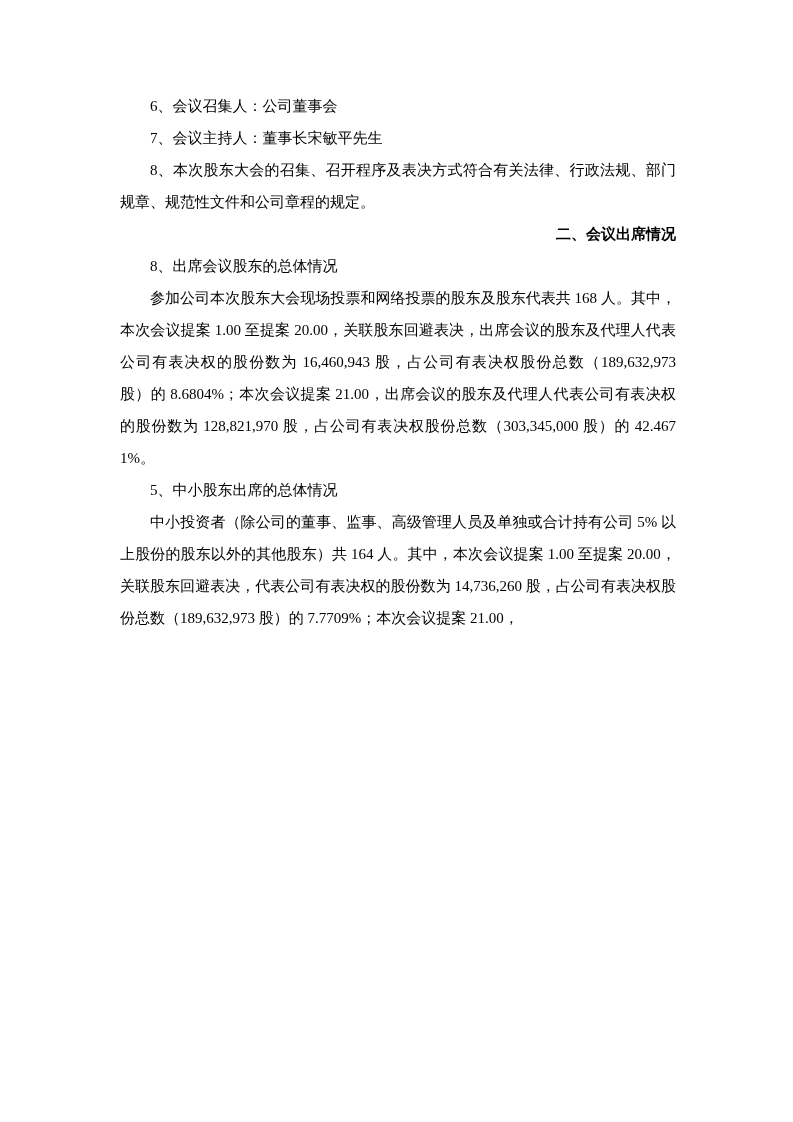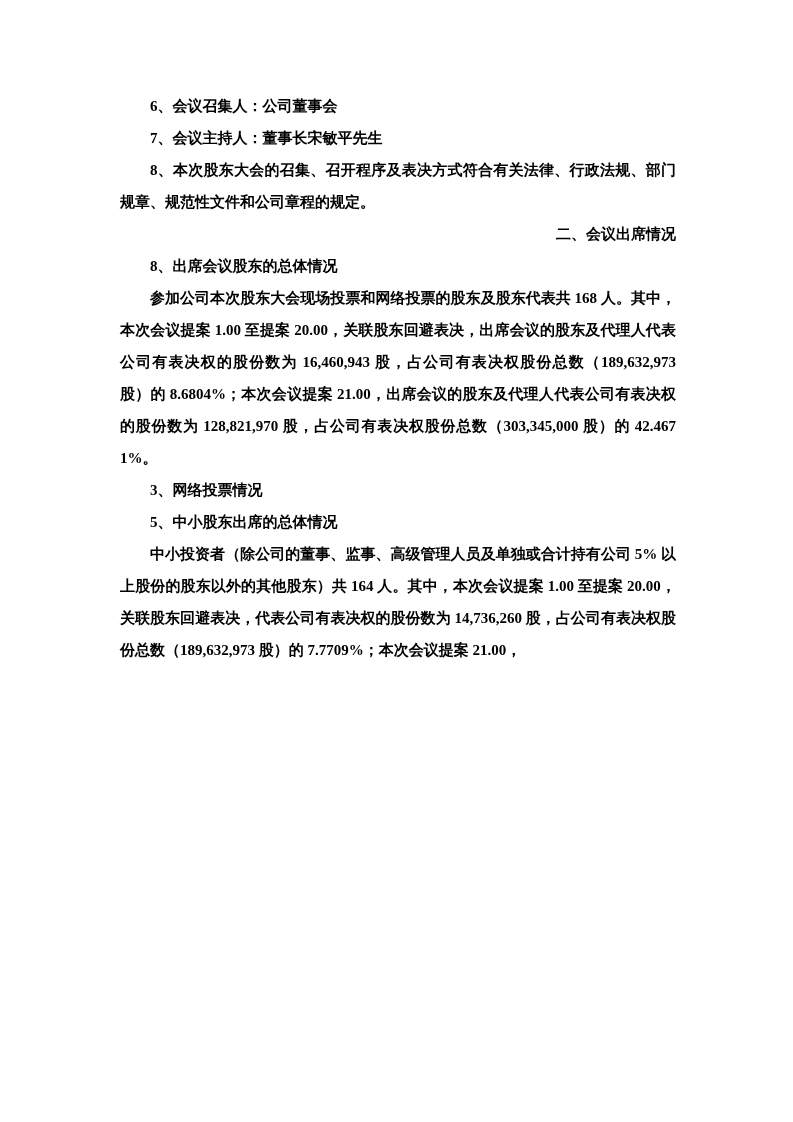--- a/index.html
+++ b/index.html
@@ -21,37 +21,35 @@
     background: #ffffff;
     padding: 90px 117px 40px 120px;
   }
   .doc-block {
     font-size: 15px;
     line-height: 32px;
     text-align: justify;
     text-indent: 2em;
     margin: 0;
     word-break: break-all;
-    font-weight: bold;
   }
   .doc-block.heading {
     font-weight: bold;
     text-align: right;
   }
   .doc-block.item,
   .doc-block.subheading {
     text-align: left;
   }
 </style>
 </head>
 <body>
 
 <div class="page">
   <p class="doc-block item">6、会议召集人：公司董事会</p>
   <p class="doc-block item">7、会议主持人：董事长宋敏平先生</p>
   <p class="doc-block">8、本次股东大会的召集、召开程序及表决方式符合有关法律、行政法规、部门规章、规范性文件和公司章程的规定。</p>
   <p class="doc-block heading">二、会议出席情况</p>
   <p class="doc-block subheading">8、出席会议股东的总体情况</p>
   <p class="doc-block">参加公司本次股东大会现场投票和网络投票的股东及股东代表共 168 人。其中，本次会议提案 1.00 至提案 20.00，关联股东回避表决，出席会议的股东及代理人代表公司有表决权的股份数为 16,460,943 股，占公司有表决权股份总数（189,632,973 股）的 8.6804%；本次会议提案 21.00，出席会议的股东及代理人代表公司有表决权的股份数为 128,821,970 股，占公司有表决权股份总数（303,345,000 股）的 42.4671%。</p>
-  <p class="doc-block subheading">3、网络投票情况</p>
   <p class="doc-block subheading">5、中小股东出席的总体情况</p>
   <p class="doc-block">中小投资者（除公司的董事、监事、高级管理人员及单独或合计持有公司 5% 以上股份的股东以外的其他股东）共 164 人。其中，本次会议提案 1.00 至提案 20.00，关联股东回避表决，代表公司有表决权的股份数为 14,736,260 股，占公司有表决权股份总数（189,632,973 股）的 7.7709%；本次会议提案 21.00，</p>
 </div>
 
 </body></html>

